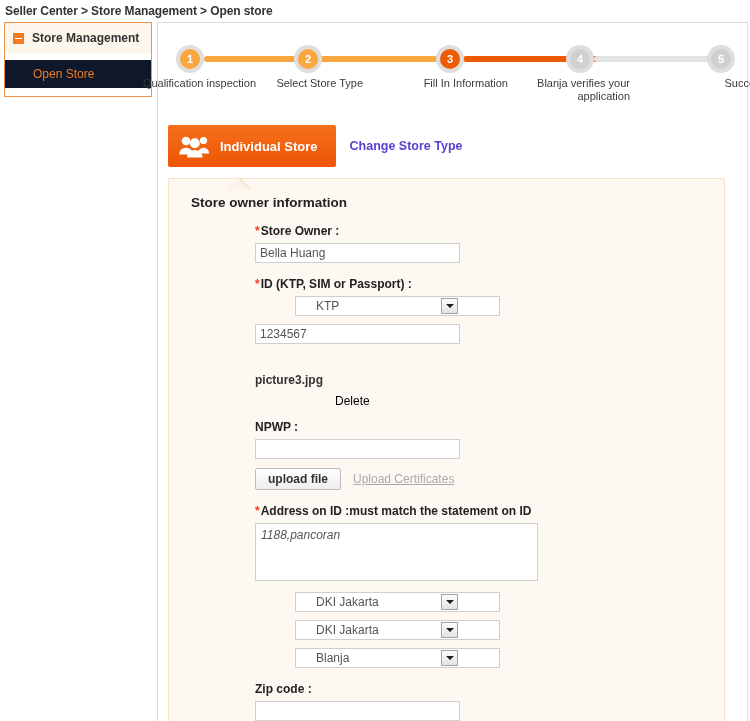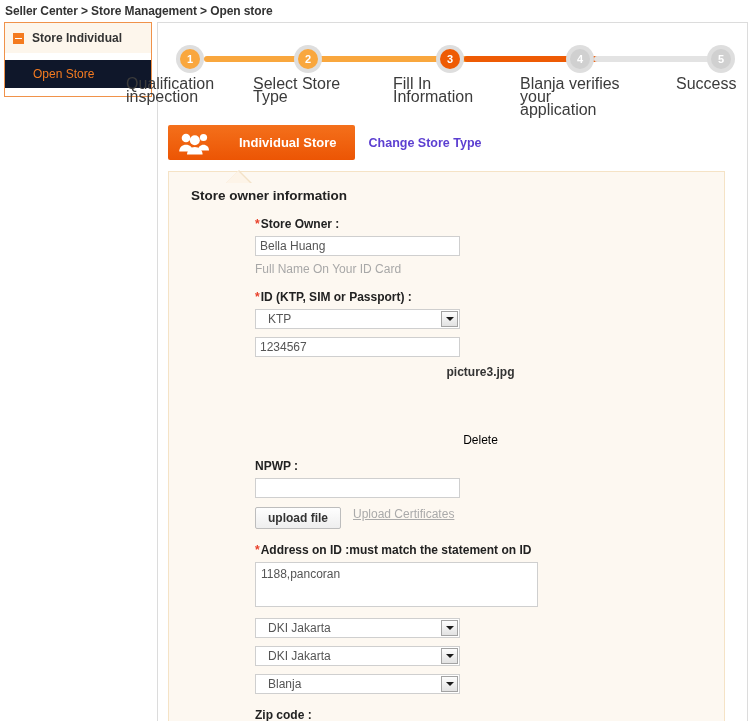--- a/index.html
+++ b/index.html
@@ -120,43 +120,43 @@
     font-size: 11px;
     font-weight: bold;
     line-height: 1;
   }
   .inner.done { background: #f9a73e; }
   .inner.active { background: #ee5b04; }
   .inner.todo { background: #d0d0d0; }
   .step-label {
     position: absolute;
     top: 32px;
-    text-align: left;
-    font-size: 16px;
+    text-align: right;
+    font-size: 11px;
     color: #3b3b3b;
     line-height: 13px;
   }
 
   
   .type-row {
     display: flex;
     align-items: center;
     margin: 12px 0 0 10px;
   }
   .type-tab {
     background: #f15a0e;
     background: linear-gradient(#f4701b, #ec5504);
     color: #ffffff;
     font-size: 13px;
     font-weight: bold;
     padding: 0 18px 0 10px;
-    height: 35px;
-    display: flex;
-    align-items: center;
-    gap: 27px;
+    height: 42px;
+    display: flex;
+    align-items: center;
+    gap: 8px;
     border-radius: 2px;
     cursor: pointer;
     min-width: 150px;
   }
   .people-icon { display: block; }
   .change-link {
     margin-left: 14px;
     color: #5c3fd1;
     font-size: 12.5px;
     font-weight: bold;
@@ -234,23 +234,24 @@
     height: 20px;
   }
   .sel {
     width: 205px;
     height: 20px;
     border: 1px solid #cfcfcf;
     background: #ffffff;
     font-family: "Liberation Sans", sans-serif;
     font-size: 12px;
     color: #555;
-    padding: 1px 22px 1px 12px;
+    padding: 1px 22px 1px 20px;
     line-height: 17px;
     cursor: pointer;
+    margin-left: 40px;
   }
   .sel-btn {
     position: absolute;
     right: 2px; top: 2px;
     width: 17px; height: 16px;
     background: linear-gradient(#fdfdfd, #e2e2e2);
     border: 1px solid #a3a3a3;
     display: flex;
     align-items: center;
     justify-content: center;
@@ -263,72 +264,72 @@
     border-top: 4px solid #1a1a1a;
   }
 
   .file-row {
     margin-top: 8px;
     font-size: 12px;
     color: #333;
     display: flex;
     align-items: center;
     gap: 12px;
-    flex-direction: column;
   }
   .file-name { font-weight: bold; color: #333; }
   .del-link { color: #000000; cursor: pointer; margin-top: 42px; }
 
   .upload-row {
     margin-top: 9px;
     display: flex;
-    align-items: flex-start;
+    align-items: center;
     gap: 12px;
   }
   .upload-btn {
     background: linear-gradient(#fefefe, #eeeeee);
     border: 1px solid #bdbdbd;
     border-radius: 2px;
     font-family: "Liberation Sans", sans-serif;
     font-size: 12px;
     font-weight: bold;
     color: #333;
     padding: 3px 12px;
     cursor: pointer;
   }
   .upload-hint { font-size: 12px; color: #aaa; text-decoration: underline; }
 
   .ta {
     width: 283px;
-    height: 45px;
+    height: 58px;
     border: 1px solid #cfcfcf;
     background: #ffffff;
     font-family: "Liberation Sans", sans-serif;
     font-size: 12px;
     color: #555;
     padding: 4px 5px;
     resize: none;
     outline: none;
+    font-style: italic;
   }
 
   .sp8 { height: 8px; }
   .sp12 { height: 12px; }
   .sp14 { height: 14px; }
 </style>
 </head>
 <body>
 
 <div class="breadcrumb">Seller Center &gt; Store Management &gt; Open store</div>
 
 <div class="page">
 
   <div class="sidebar">
     <div class="sidebar-header">
       <span class="collapse-box"></span>
-      <span class="sidebar-header-label">Store Individual</span>
+      <span class="sidebar-header-label">Store Management</span>
     </div>
     <div class="sidebar-gap"></div>
     <div class="sidebar-item">Open Store</div>
     <div class="sidebar-foot"></div>
   </div>
 
   <div class="main">
 
     <div class="stepper">
       <div class="step-track">
@@ -384,21 +385,20 @@
       <div class="notch"></div>
 
       <div class="panel">
         <div class="panel-title">Store owner information</div>
 
         <div class="field">
           <div class="field-label">
             <span class="req">*</span><span>Store Owner :</span>
           </div>
           <input class="txt" type="text" value="Bella Huang" style="">
-          <div class="hint">Full Name On Your ID Card</div>
         </div>
 
         <div class="sp14"></div>
 
         <div class="field">
           <div class="field-label">
             <span class="req">*</span><span>ID (KTP, SIM or Passport) :</span>
           </div>
           <div class="sel-wrap">
             <div class="sel">KTP</div>

